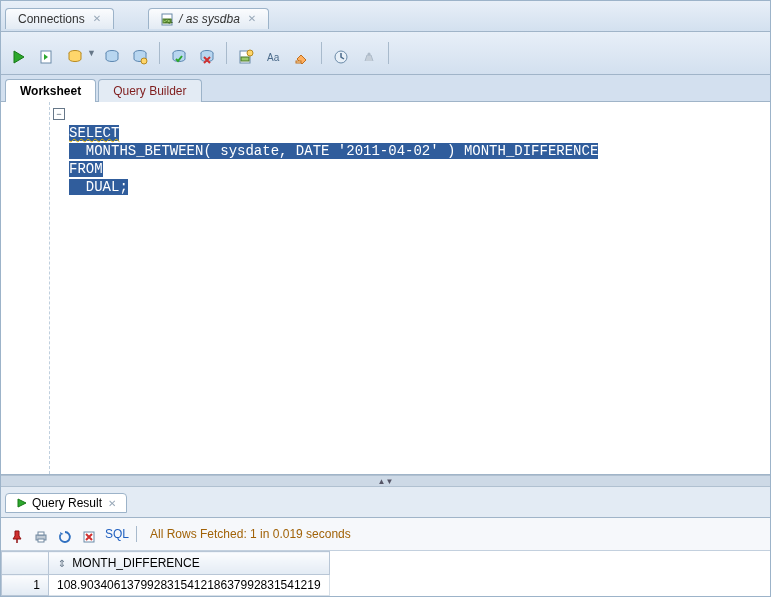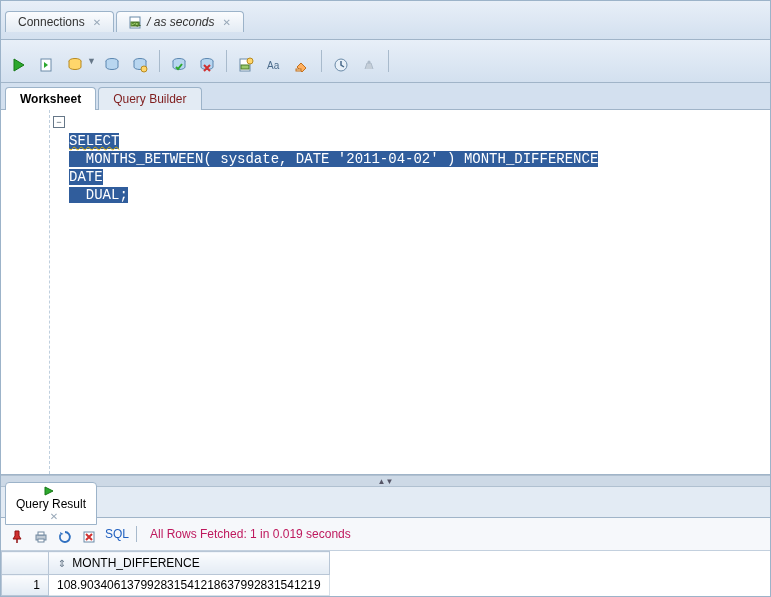--- a/index.html
+++ b/index.html
@@ -16,25 +16,26 @@
   .root {
     display: flex;
     flex-direction: column;
     height: 100%;
     border: 1px solid #9CB3C9;
     box-sizing: border-box;
   }
   
   .top-tabs {
     display: flex;
-    align-items: flex-end;
+    align-items: center;
     background: linear-gradient(#E8EFF8, #D3E0EF);
     border-bottom: 1px solid #A0B4C8;
-    padding: 2px 4px 8px 4px;
+    padding: 2px 4px 0 4px;
     height: 28px;
+    gap: 32px;
   }
   .tab {
     display: flex;
     align-items: center;
     padding: 3px 12px;
     margin-right: 2px;
     border: 1px solid #9CB3C9;
     border-bottom: none;
     border-radius: 4px 4px 0 0;
     background: linear-gradient(#FBFCFE, #E3EBF4);
@@ -185,39 +186,38 @@
   .result-tab {
     display: flex;
     align-items: center;
     padding: 2px 10px;
     border: 1px solid #9CB3C9;
     border-radius: 4px 4px 0 0;
     background: #FFF;
     font-size: 12px;
     position: relative;
     top: 1px;
-    flex-direction: column;
   }
   .result-tab .close {
     margin-left: 6px;
     color: #98A8B8;
     font-size: 10px;
   }
   .result-toolbar {
     display: flex;
     align-items: center;
     background: #F6F8FB;
     border-bottom: 1px solid #C3D0DE;
     padding: 3px 6px;
     height: 26px;
     gap: 4px;
   }
   .result-toolbar .status {
     margin-left: 6px;
-    color: #be185d;
+    color: #a16207;
   }
   .sql-link {
     color: #2060C0;
     margin-left: 2px;
     font-size: 12px;
     cursor: pointer;
   }
   
   .grid {
     background: #FFF;
@@ -268,21 +268,21 @@
       <span class="close">✕</span>
     </div>
     <div class="tab">
       <span class="tab-icon">
         <svg width="14" height="14" viewBox="0 0 14 14">
           <rect x="1" y="2" width="10" height="11" fill="#FFF" stroke="#6A8AA8"></rect>
           <rect x="2" y="7" width="8" height="4" fill="#9BC96A" stroke="#4A7A2A"></rect>
           <text x="3" y="10.5" font-size="4.5" fill="#1F4A00" font-family="Arial">SQL</text>
         </svg>
       </span>
-      <span style="font-style:italic">/ as seconds</span>
+      <span style="font-style:italic">/ as sysdba</span>
       <span class="close">✕</span>
     </div>
   </div>
 
   <div class="toolbar">
     <div class="tb-btn">
       <svg width="16" height="16" viewBox="0 0 16 16">
           <path d="M3 2 L13 8 L3 14 Z" fill="#2DA82D" stroke="#167816"></path>
         </svg>
     </div>
@@ -370,21 +370,21 @@
       <span>Query Builder</span>
     </div>
   </div>
 
   <div class="editor">
     <div class="gutter"></div>
     <div class="fold">−</div>
     <div class="code">
 <span class="hl"><span class="squiggle">SELECT</span></span>
 <span class="hl">  MONTHS_BETWEEN( <span class="bold">sysdate</span>, DATE '2011-04-02' ) MONTH_DIFFERENCE</span>
-<span class="hl">DATE</span>
+<span class="hl">FROM</span>
 <span class="hl">  DUAL;</span>
     </div>
   </div>
 
   <div class="splitter">▲▼</div>
 
   <div class="result-tabs">
     <div class="result-tab">
       <svg width="12" height="12" viewBox="0 0 12 12" style="margin-right:4px">
           <path d="M2 2 L10 6 L2 10 Z" fill="#2DA82D" stroke="#167816"></path>

